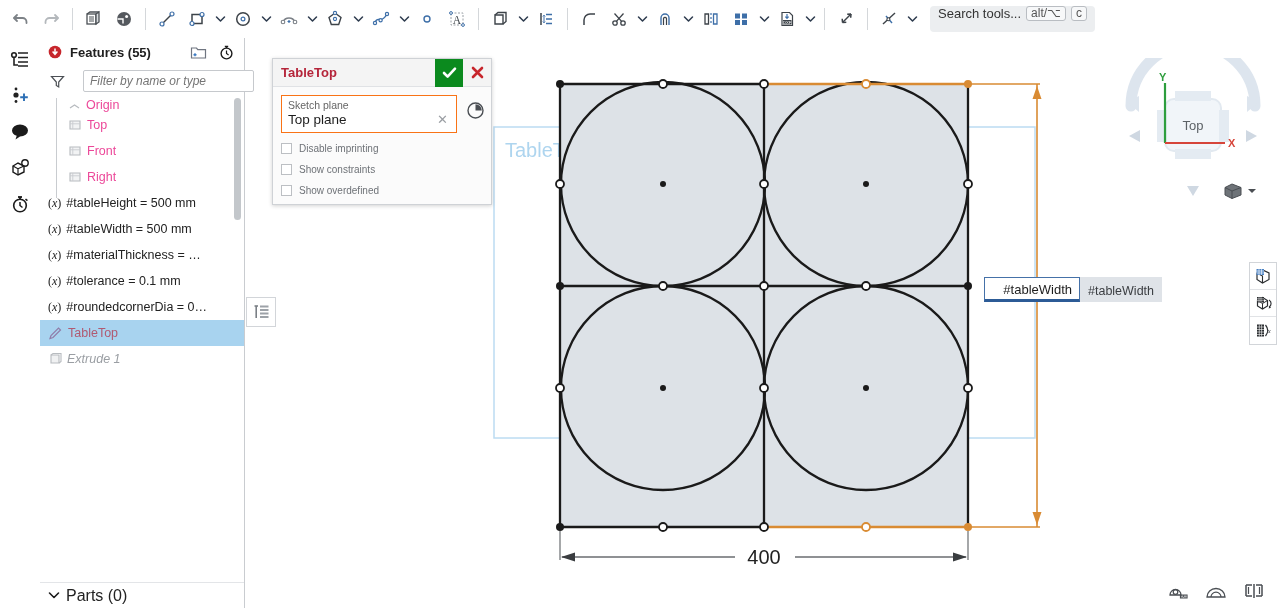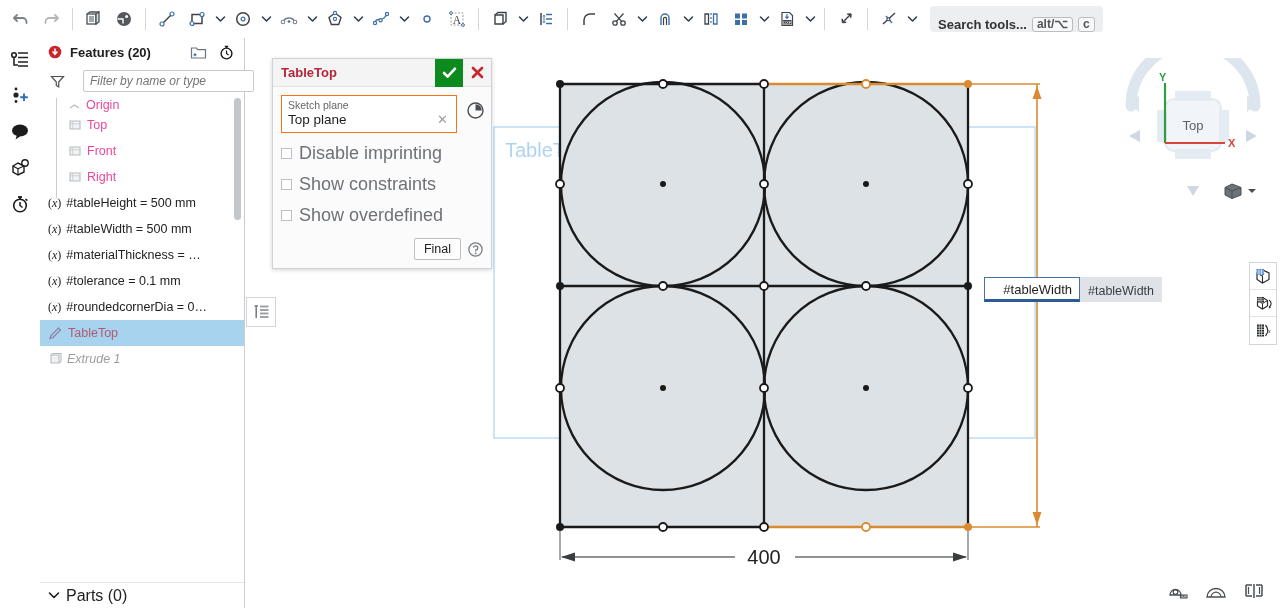--- a/index.html
+++ b/index.html
@@ -31,22 +31,22 @@
     width: 16px; height: 30px;
     display: flex; align-items: center; justify-content: center;
     cursor: pointer; flex: none;
   }
   .tb-sep {
     width: 1px; height: 22px; background: #d4d7da; margin: 0 6px; flex: none;
   }
   .search-box {
     margin-left: 10px;
     height: 26px; background: #eceef0; border-radius: 4px;
-    display: flex; align-items: flex-end; padding: 0 8px;
-    font-size: 13px; color: #333; cursor: text; flex: none; font-weight: bold;
+    display: flex; align-items: flex-start; padding: 0 8px;
+    font-size: 13px; color: #333; cursor: text; flex: none;
   }
   .kbd {
     display: inline-block; border: 1px solid #b9bdc2; border-radius: 3px;
     background: #f7f8f9; font-size: 12px; color: #555;
     padding: 1px 4px; margin-left: 5px; line-height: 11px;
   }
 
   
   #rail {
     position: absolute; left: 0; top: 38px; width: 40px; height: 570px;
@@ -157,21 +157,21 @@
     display: flex; align-items: center; justify-content: center;
   }
   .sd-check-row {
     display: flex; align-items: center; gap: 7px;
     margin-top: 10px; cursor: pointer;
   }
   .sd-box {
     width: 11px; height: 11px; border: 1px solid #bcbfc3;
     background: #fff; flex: none;
   }
-  .sd-check-label { font-size: 18px; color: #6e7277; }
+  .sd-check-label { font-size: 10px; color: #6e7277; }
   #sd-footer {
     display: flex; align-items: center; justify-content: flex-end;
     gap: 7px; margin-top: 12px;
   }
   #sd-final {
     border: 1px solid #bcbfc3; background: #fdfdfd; border-radius: 2px;
     font-size: 12.5px; padding: 3px 9px; cursor: pointer; color: #222;
   }
   #sd-help { width: 15px; height: 15px; cursor: pointer; }
 
@@ -523,21 +523,21 @@
 
   <div id="feature-panel">
 
     <div id="feat-header">
       <span style="display:flex;">
         <svg width="14" height="14" viewBox="0 0 14 14">
             <circle cx="7" cy="7" r="6.3" fill="#c7262c"></circle>
             <path d="M7 3.6 V8.6 M4.6 6.6 L7 9.3 L9.4 6.6" fill="none" stroke="#fff" stroke-width="1.5"></path>
           </svg>
       </span>
-      <span id="feat-title">Features (20)</span>
+      <span id="feat-title">Features (55)</span>
       <span class="feat-hicon">
         <svg width="17" height="17" viewBox="0 0 17 17">
             <path d="M1.5 4 H6.5 L7.8 5.6 H15.5 V14 H1.5 Z" fill="none" stroke="#6f7580" stroke-width="1.2"></path>
             <path d="M5 9.3 V12.3 M3.5 10.8 H6.5" stroke="#3e7cc2" stroke-width="1.4"></path>
           </svg>
       </span>
       <span class="feat-hicon">
         <svg width="17" height="17" viewBox="0 0 17 17">
             <circle cx="8.5" cy="9.5" r="5.4" fill="none" stroke="#1b1b1b" stroke-width="1.4"></circle>
             <path d="M8.5 6.5 V9.5 L10.6 11" fill="none" stroke="#1b1b1b" stroke-width="1.2"></path>
@@ -768,30 +768,20 @@
       </div>
       <div class="sd-check-row">
         <span class="sd-box"></span>
         <span class="sd-check-label">Show constraints</span>
       </div>
       <div class="sd-check-row">
         <span class="sd-box"></span>
         <span class="sd-check-label">Show overdefined</span>
       </div>
 
-      <div id="sd-footer">
-        <div id="sd-final">Final</div>
-        <span id="sd-help">
-          <svg width="15" height="15" viewBox="0 0 15 15">
-              <circle cx="7.5" cy="7.5" r="6.6" fill="none" stroke="#7a7f85" stroke-width="1.3"></circle>
-              <path d="M5.4 5.6 a2.2 2.2 0 1 1 2.3 2.6 V9.4" fill="none" stroke="#7a7f85" stroke-width="1.3"></path>
-              <circle cx="7.6" cy="11.4" r="0.9" fill="#7a7f85"></circle>
-            </svg>
-        </span>
-      </div>
     </div>
   </div>
 
   <div id="dim-input-wrap">
     <div id="dim-input">#tableWidth</div>
     <div id="dim-suggest">#tableWidth</div>
   </div>
 
   <div id="viewcube">
     <svg width="160" height="140" viewBox="0 0 160 140">

